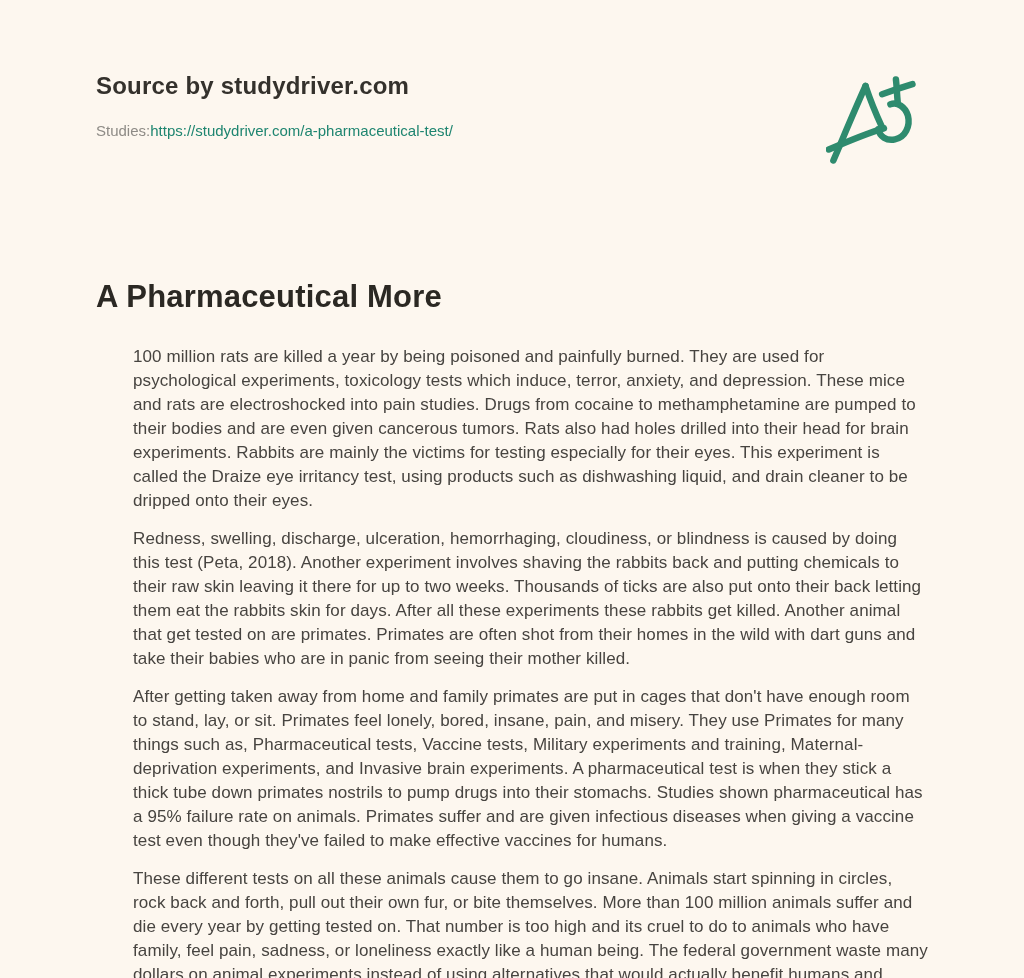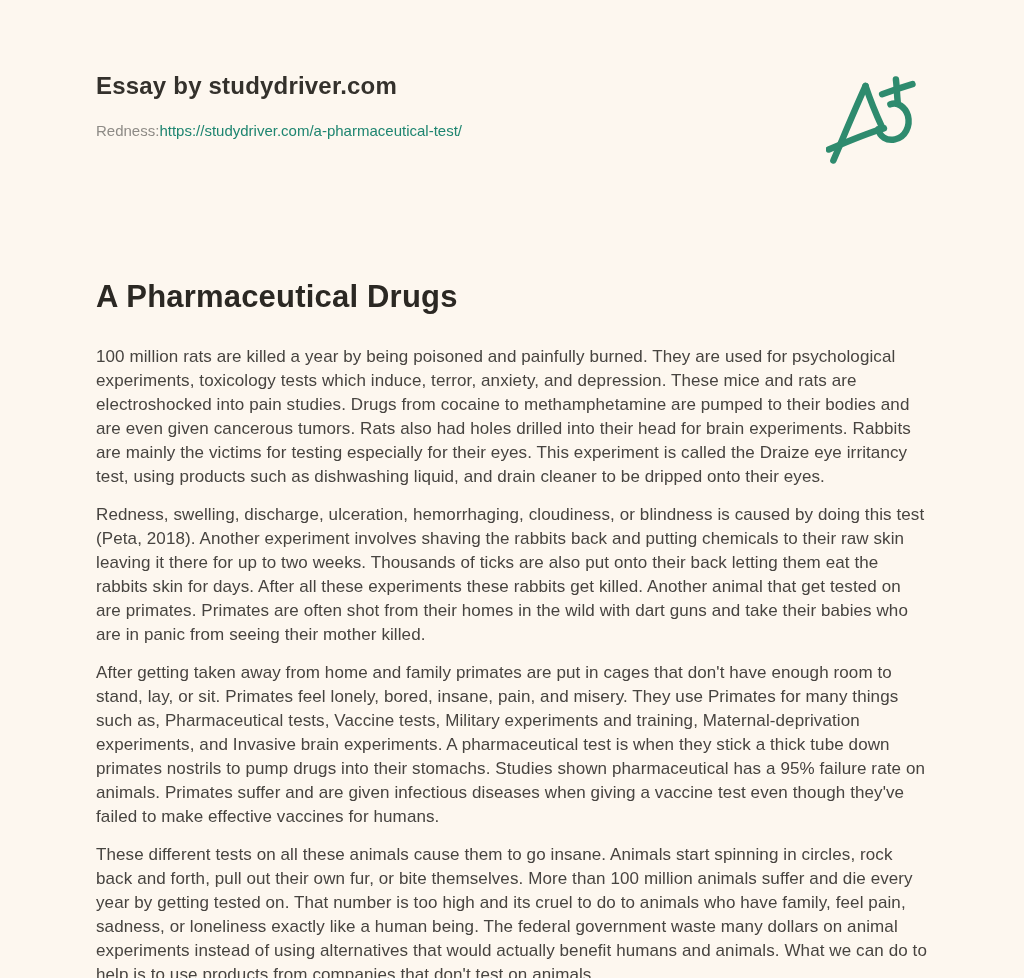--- a/index.html
+++ b/index.html
@@ -62,45 +62,46 @@
     color: var(--heading);
     letter-spacing: 0.2px;
   }
   .para {
     font-size: 17px;
     line-height: 24px;
     color: var(--text);
     margin-bottom: 14px;
     max-width: 834px;
     letter-spacing: 0.1px;
+    margin-left: 37px;
   }
 </style>
 </head>
 <body>
 
 <div class="page">
   <header>
     <div class="header-left">
-      <h1 class="site-title">Essay by studydriver.com</h1>
+      <h1 class="site-title">Source by studydriver.com</h1>
       <div class="source-line">
-        <span>Redness:</span><a href="#">https://studydriver.com/a-pharmaceutical-test/</a>
+        <span>Studies:</span><a href="#">https://studydriver.com/a-pharmaceutical-test/</a>
       </div>
     </div>
     <div class="logo-wrap">
       <svg viewBox="0 0 100 100" fill="none" stroke="#2e8b6e" stroke-width="7" stroke-linecap="round" stroke-linejoin="round">
         <path d="M 8 94 C 20 66 32 37 43 13"></path>
         <path d="M 43 13 C 48 28 55 45 61 58"></path>
         <path d="M 3 82 C 24 73 45 64 63 59"></path>
         <path d="M 76 6 C 77 14 77 22 78 31"></path>
         <path d="M 61 22 C 72 18 84 14 94 11"></path>
         <path d="M 70 33 C 78 30 86 36 89 45 C 92 57 86 69 75 71 C 66 73 58 68 57 60"></path>
       </svg>
     </div>
   </header>
 
   <main>
-    <h2 class="essay-title">A Pharmaceutical Drugs</h2>
+    <h2 class="essay-title">A Pharmaceutical More</h2>
     <p class="para">100 million rats are killed a year by being poisoned and painfully burned. They are used for psychological experiments, toxicology tests which induce, terror, anxiety, and depression. These mice and rats are electroshocked into pain studies. Drugs from cocaine to methamphetamine are pumped to their bodies and are even given cancerous tumors. Rats also had holes drilled into their head for brain experiments. Rabbits are mainly the victims for testing especially for their eyes. This experiment is called the Draize eye irritancy test, using products such as dishwashing liquid, and drain cleaner to be dripped onto their eyes.</p>
     <p class="para">Redness, swelling, discharge, ulceration, hemorrhaging, cloudiness, or blindness is caused by doing this test (Peta, 2018). Another experiment involves shaving the rabbits back and putting chemicals to their raw skin leaving it there for up to two weeks. Thousands of ticks are also put onto their back letting them eat the rabbits skin for days. After all these experiments these rabbits get killed. Another animal that get tested on are primates. Primates are often shot from their homes in the wild with dart guns and take their babies who are in panic from seeing their mother killed.</p>
     <p class="para">After getting taken away from home and family primates are put in cages that don't have enough room to stand, lay, or sit. Primates feel lonely, bored, insane, pain, and misery. They use Primates for many things such as, Pharmaceutical tests, Vaccine tests, Military experiments and training, Maternal-deprivation experiments, and Invasive brain experiments. A pharmaceutical test is when they stick a thick tube down primates nostrils to pump drugs into their stomachs. Studies shown pharmaceutical has a 95% failure rate on animals. Primates suffer and are given infectious diseases when giving a vaccine test even though they've failed to make effective vaccines for humans.</p>
     <p class="para">These different tests on all these animals cause them to go insane. Animals start spinning in circles, rock back and forth, pull out their own fur, or bite themselves. More than 100 million animals suffer and die every year by getting tested on. That number is too high and its cruel to do to animals who have family, feel pain, sadness, or loneliness exactly like a human being. The federal government waste many dollars on animal experiments instead of using alternatives that would actually benefit humans and animals. What we can do to help is to use products from companies that don't test on animals.</p>
   </main>
 </div>
 
 </body></html>

